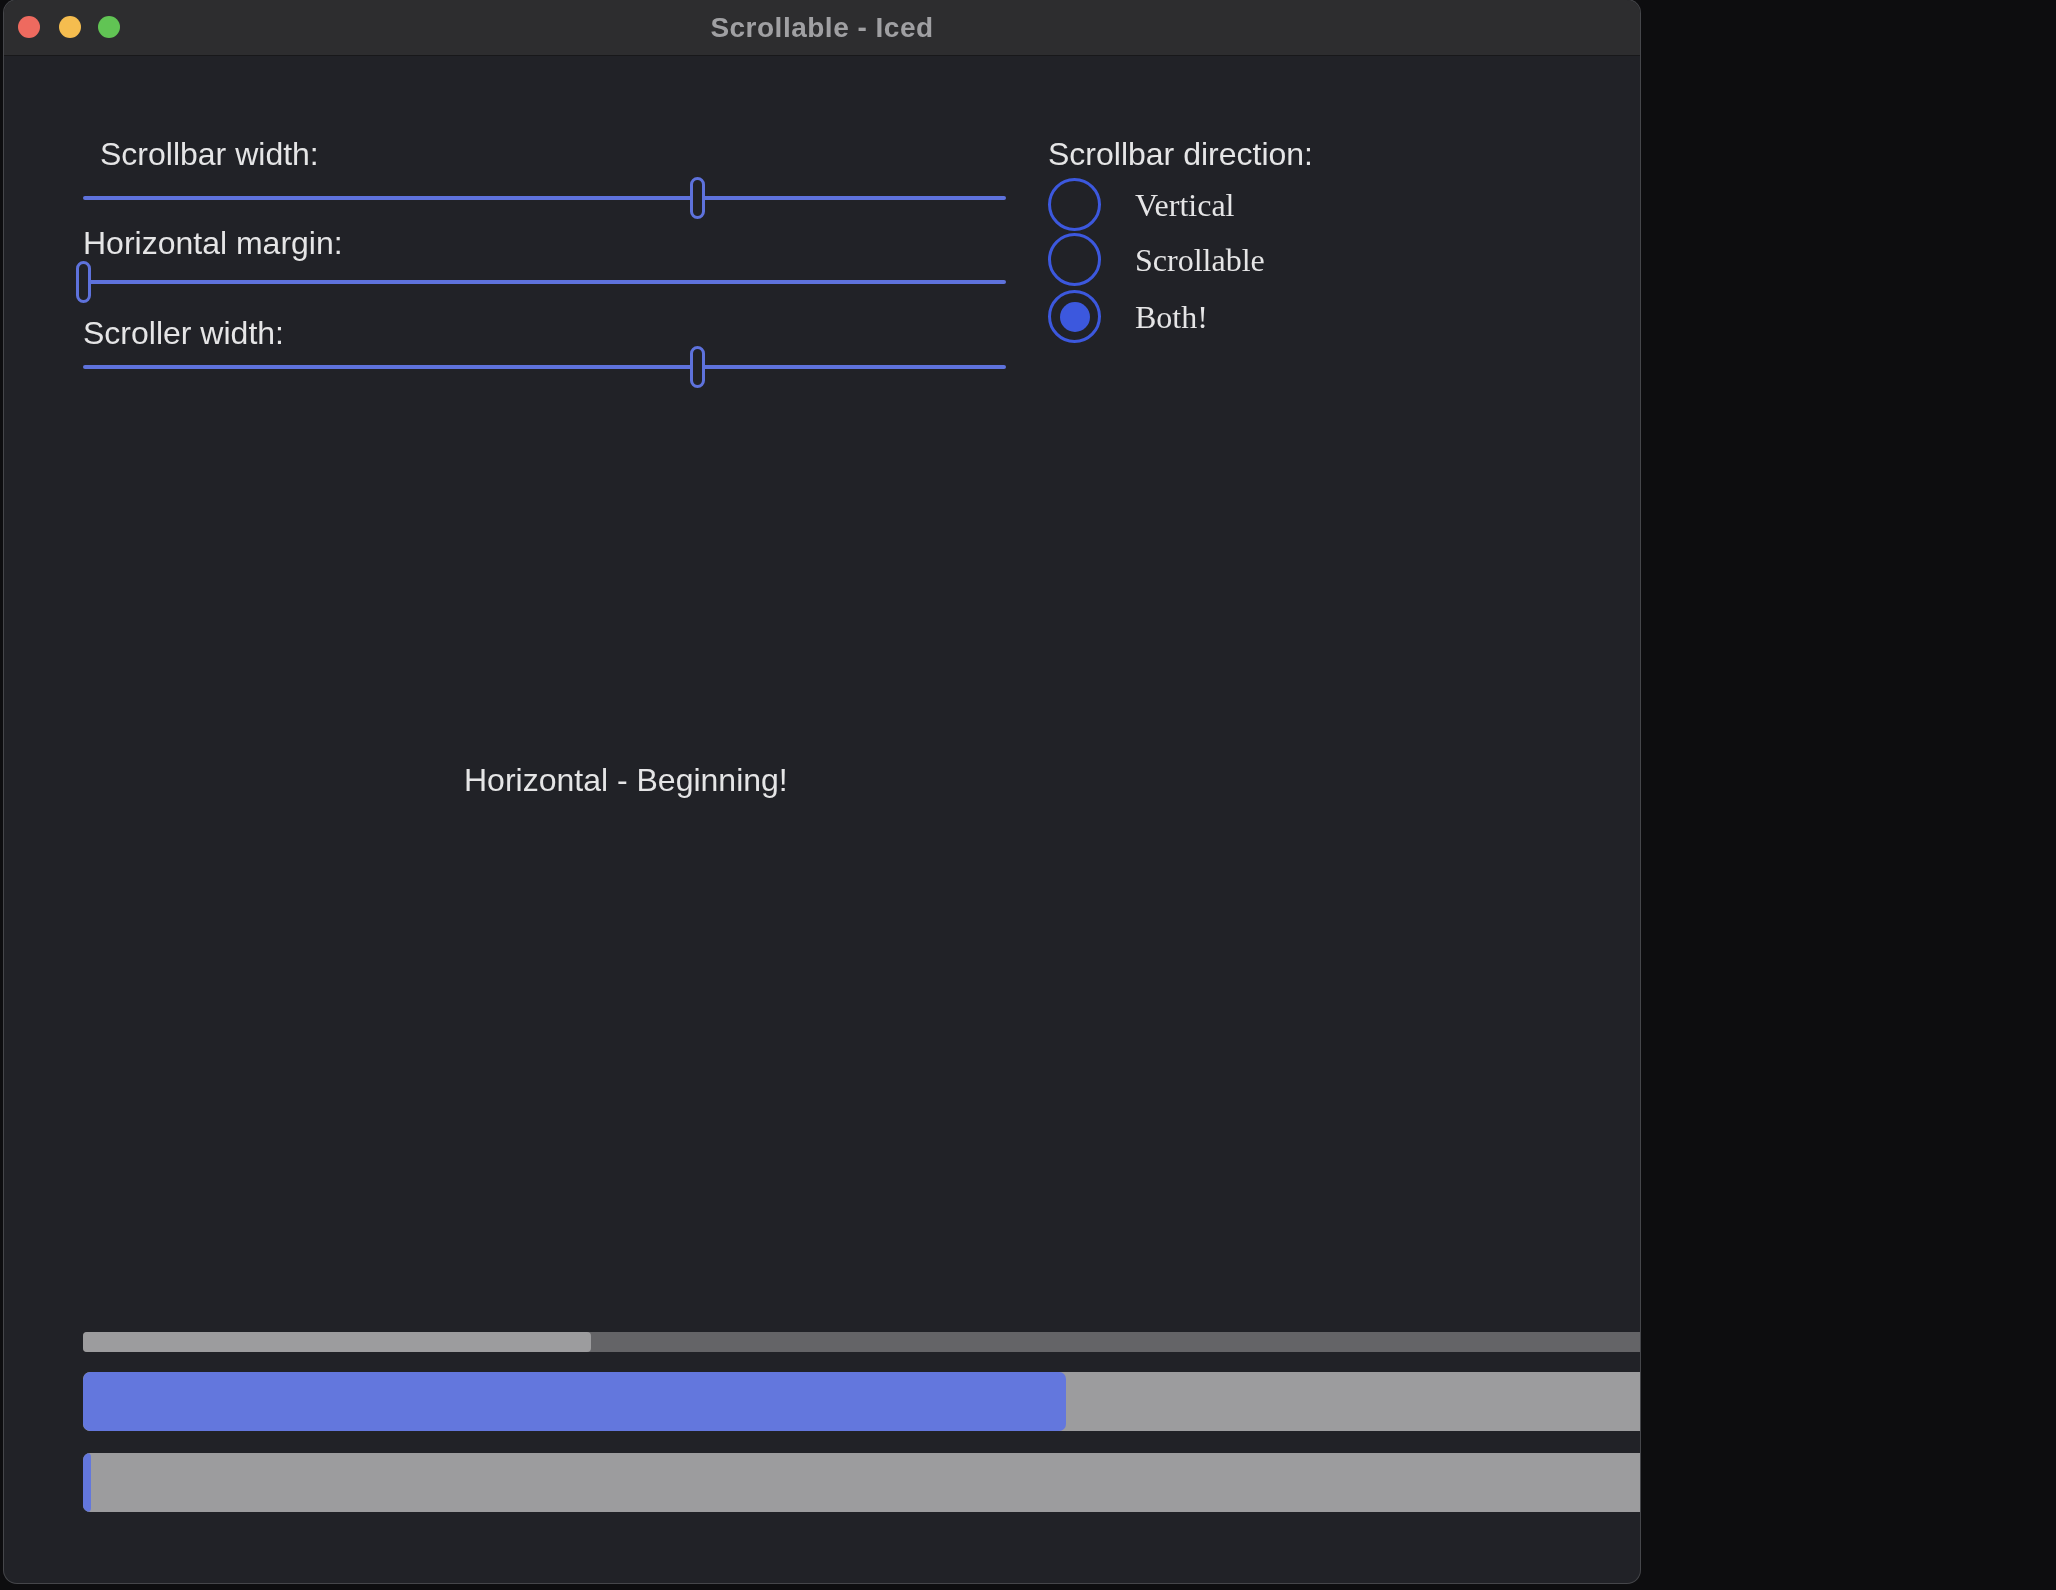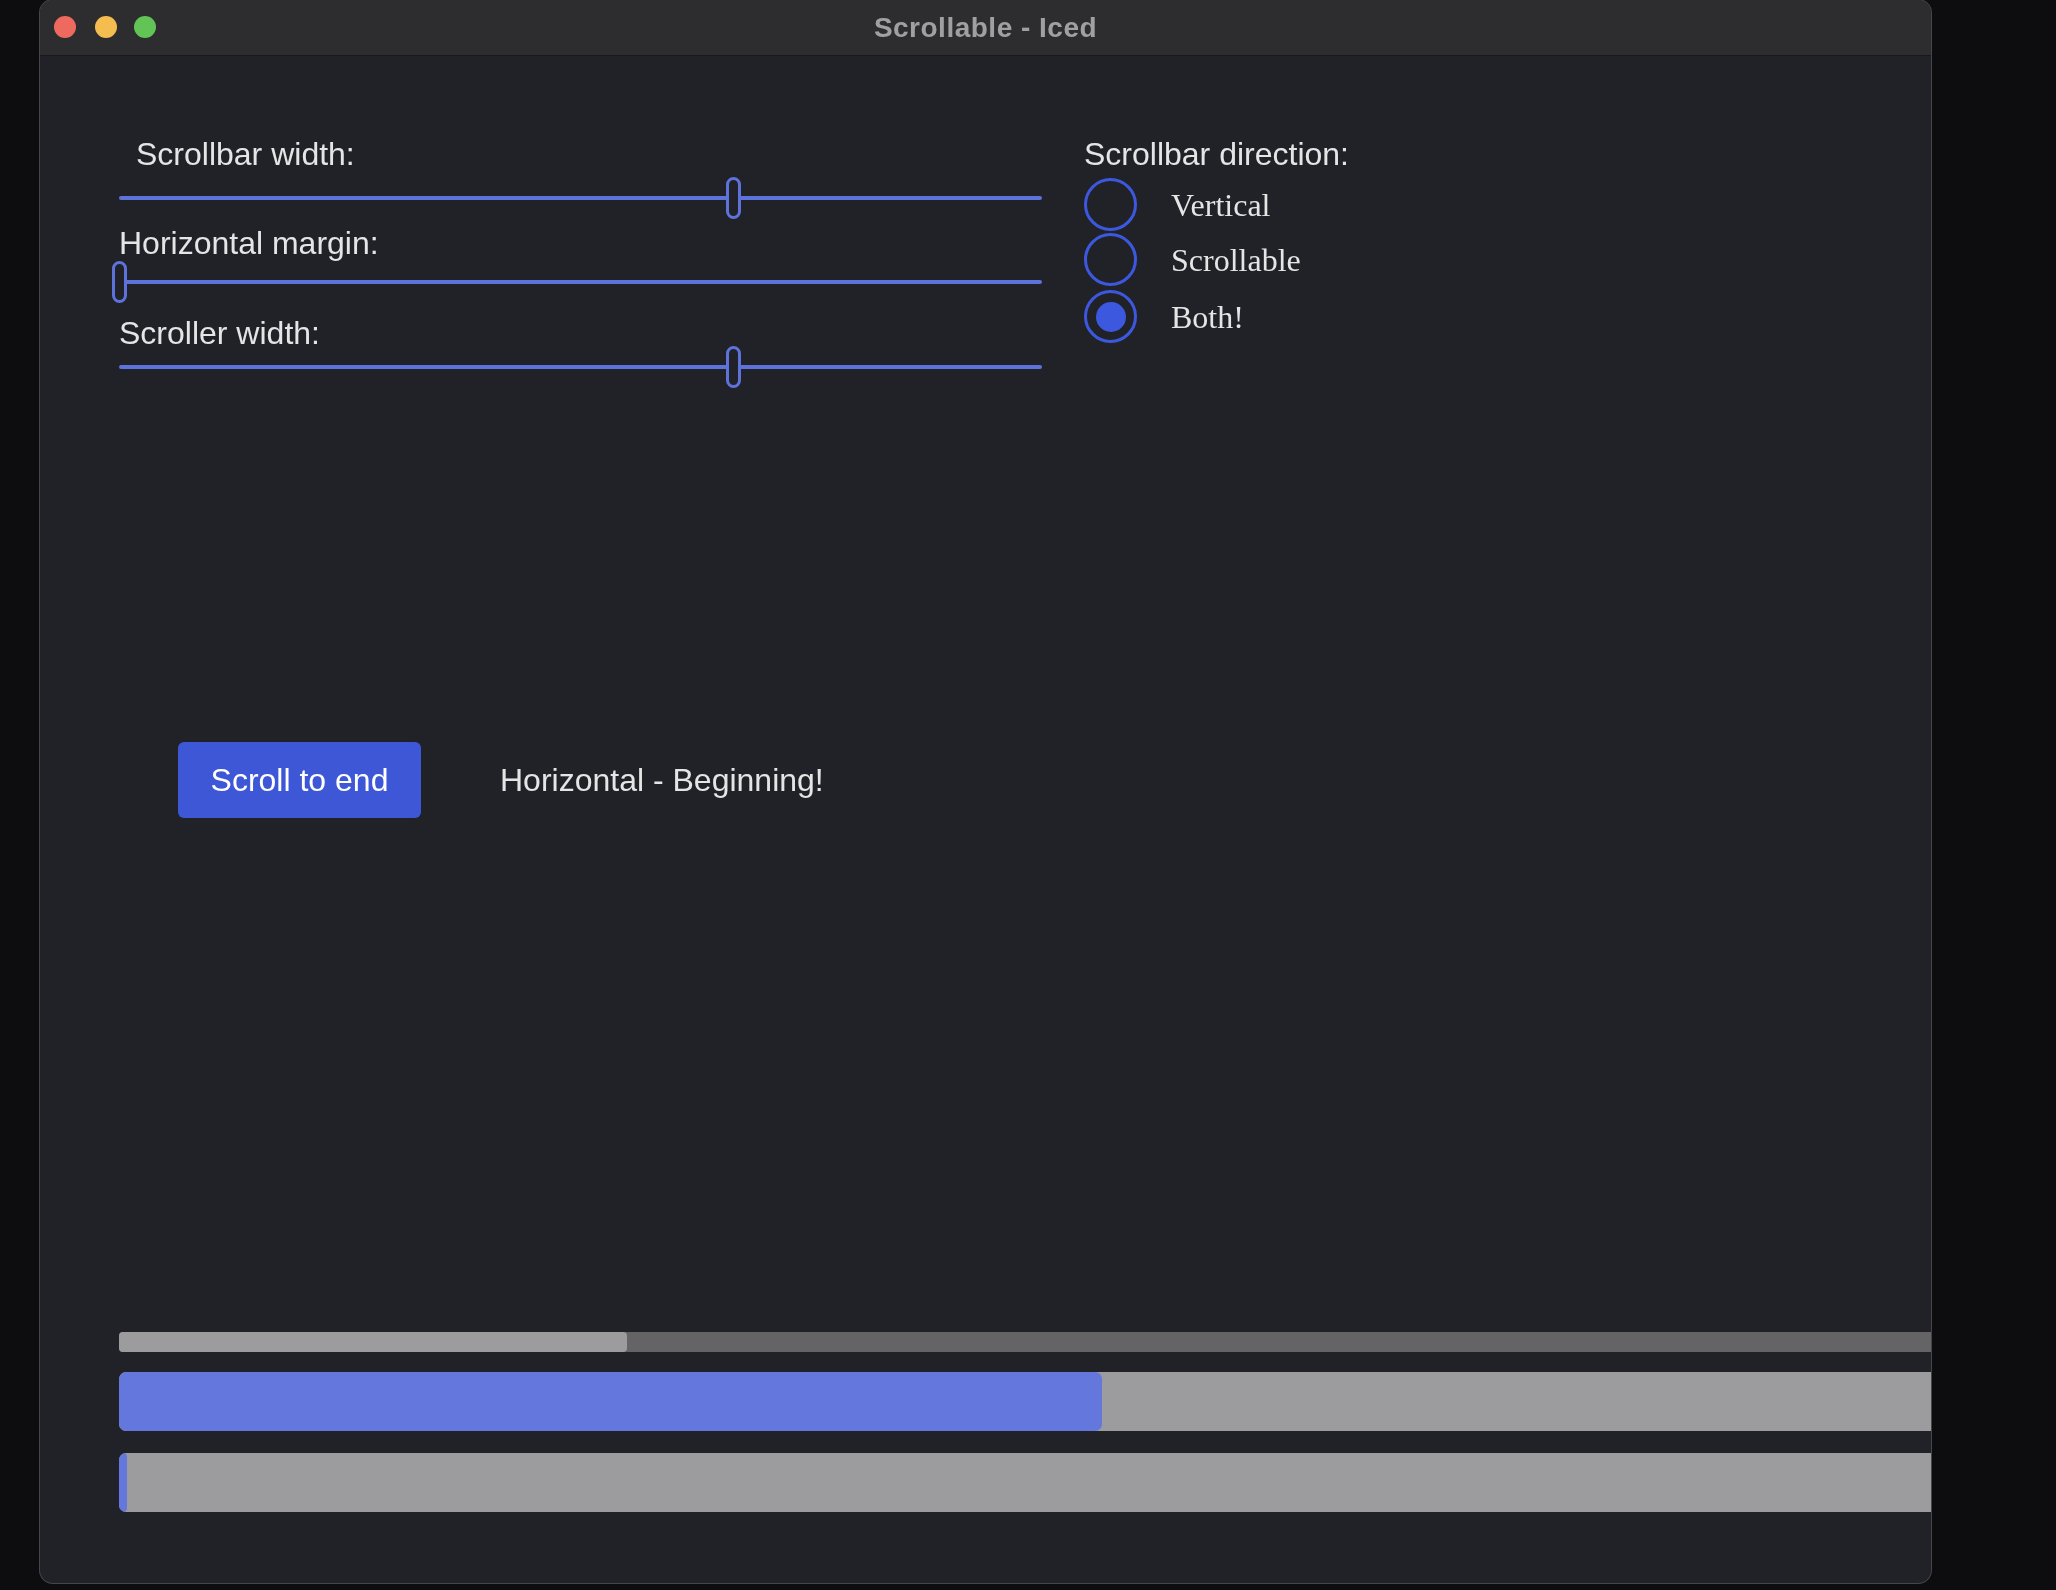--- a/index.html
+++ b/index.html
@@ -4,26 +4,25 @@
 <style>
   html,body{margin:0;padding:0;}
   body{
     width:2056px;height:1590px;
     background:#0d0d0f;
     font-family:"Liberation Sans", sans-serif;
     position:relative;
     overflow:hidden;
   }
   .window{
-    position:absolute;left:4px;top:0;width:1891px;height:1583px;
+    position:absolute;left:4px;top:0;width:1636px;height:1583px;
     background:#212227;
     border-radius:13px;
     box-shadow:0 0 0 1px #45464a;
     overflow:hidden;
-    margin-left:36px;
   }
   .titlebar{
     position:absolute;left:0;top:0;width:100%;height:55px;
     background:#2d2d2f;
     border-bottom:1px solid #18181a;
     display:flex;align-items:center;justify-content:center;
   }
   .traffic{position:absolute;top:16px;width:22px;height:22px;border-radius:50%;}
   .tl-close{left:14px;background:#ee6a5f;}
   .tl-min{left:55px;background:#f5bd4f;}
@@ -122,21 +121,20 @@
   <div class="radio-circle" style="top:233px;">
     
   </div>
   <div class="label radio-label" style="top:239px;">Scrollable</div>
 
   <div class="radio-circle selected" style="top:290px;">
     <div class="radio-dot"></div>
   </div>
   <div class="label radio-label" style="top:296px;">Both!</div>
 
-  <button class="btn">Scroll to end</button>
   <div class="label status-text">Horizontal - Beginning!</div>
 
   <div class="v-rail">
     <div class="v-thumb" style="top: 42.3%; height: 16.7%;"></div>
   </div>
 
   <div class="h-rail">
     <div class="h-thumb" style="width: 27.2%;"></div>
   </div>
 

